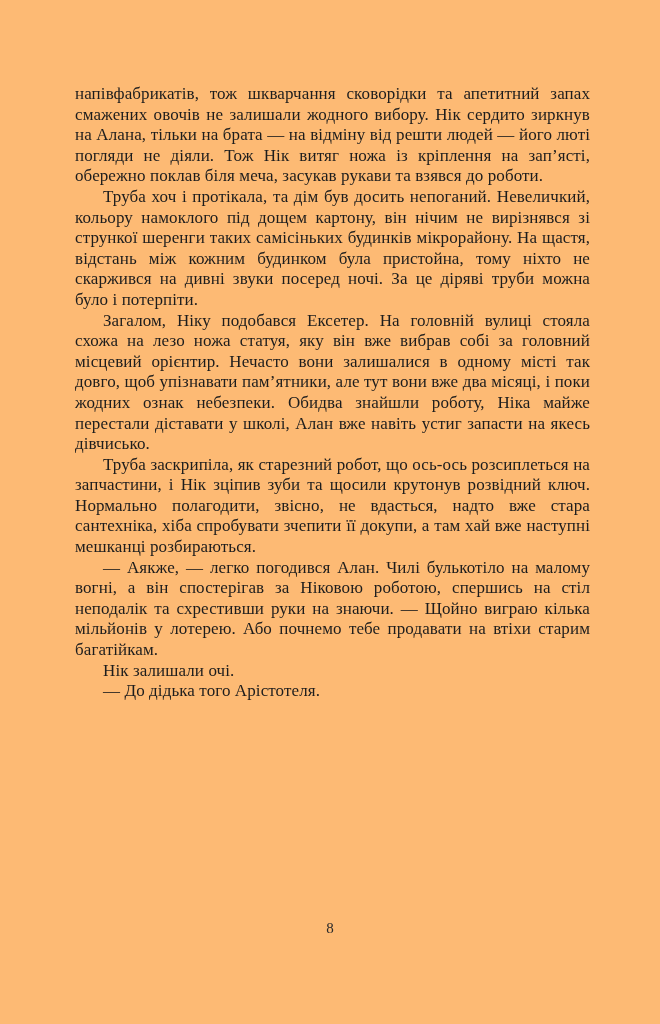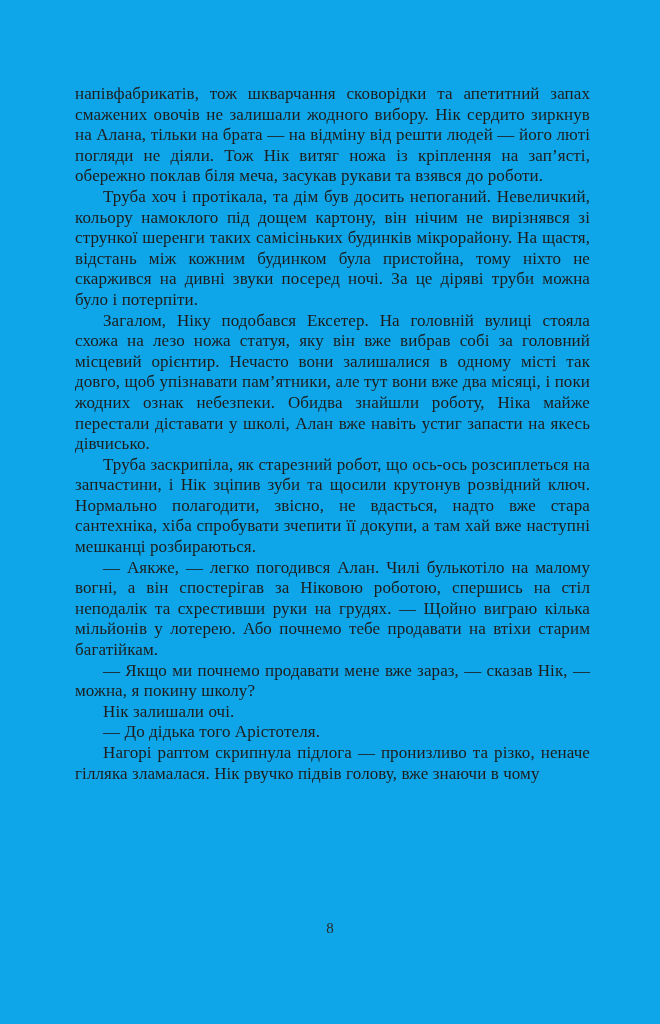--- a/index.html
+++ b/index.html
@@ -4,21 +4,21 @@
 <style>
   html, body {
     margin: 0;
     padding: 0;
     background: #ffffff;
   }
   .page {
     position: relative;
     width: 660px;
     height: 1024px;
-    background: #0ea5e9;
+    background: #fdba74;
     font-family: "Liberation Serif", "DejaVu Serif", serif;
     color: #1d1d1d;
     overflow: hidden;
   }
   .text-block {
     position: absolute;
     left: 75px;
     top: 84px;
     width: 515px;
     font-size: 17px;
@@ -47,20 +47,18 @@
 </style>
 </head>
 <body>
 
 <div class="page">
   <div class="text-block">
       <p class="para">напівфабрикатів, тож шкварчання сковорідки та апетитний запах смажених овочів не залишали жодного вибору. Нік сердито зиркнув на Алана, тільки на брата — на відміну від решти людей — його люті погляди не діяли. Тож Нік витяг ножа із кріплення на зап’ясті, обережно поклав біля меча, засукав рукави та взявся до роботи.</p>
       <p class="para indent">Труба хоч і протікала, та дім був досить непоганий. Невеличкий, кольору намоклого під дощем картону, він нічим не вирізнявся зі стрункої шеренги таких самісіньких будинків мікрорайону. На щастя, відстань між кожним будинком була пристойна, тому ніхто не скаржився на дивні звуки посеред ночі. За це діряві труби можна було і потерпіти.</p>
       <p class="para indent">Загалом, Ніку подобався Ексетер. На головній вулиці стояла схожа на лезо ножа статуя, яку він вже вибрав собі за головний місцевий орієнтир. Нечасто вони залишалися в одному місті так довго, щоб упізнавати пам’ятники, але тут вони вже два місяці, і поки жодних ознак небезпеки. Обидва знайшли роботу, Ніка майже перестали діставати у школі, Алан вже навіть устиг запасти на якесь дівчисько.</p>
       <p class="para indent">Труба заскрипіла, як старезний робот, що ось-ось розсиплеться на запчастини, і Нік зціпив зуби та щосили крутонув розвідний ключ. Нормально полагодити, звісно, не вдасться, надто вже стара сантехніка, хіба спробувати зчепити її докупи, а там хай вже наступні мешканці розбираються.</p>
-      <p class="para indent">— Аякже, — легко погодився Алан. Чилі булькотіло на малому вогні, а він спостерігав за Ніковою роботою, спершись на стіл неподалік та схрестивши руки на грудях. — Щойно виграю кілька мільйонів у лотерею. Або почнемо тебе продавати на втіхи старим багатійкам.</p>
-      <p class="para indent">— Якщо ми почнемо продавати мене вже зараз, — сказав Нік, — можна, я покину школу?</p>
+      <p class="para indent">— Аякже, — легко погодився Алан. Чилі булькотіло на малому вогні, а він спостерігав за Ніковою роботою, спершись на стіл неподалік та схрестивши руки на знаючи. — Щойно виграю кілька мільйонів у лотерею. Або почнемо тебе продавати на втіхи старим багатійкам.</p>
       <p class="para indent">Нік залишали очі.</p>
       <p class="para indent">— До дідька того Арістотеля.</p>
-      <p class="para indent">Нагорі раптом скрипнула підлога — пронизливо та різко, неначе гілляка зламалася. Нік рвучко підвів голову, вже знаючи в чому</p>
     </div>
   <div class="folio">8</div>
 </div>
 
 </body></html>

